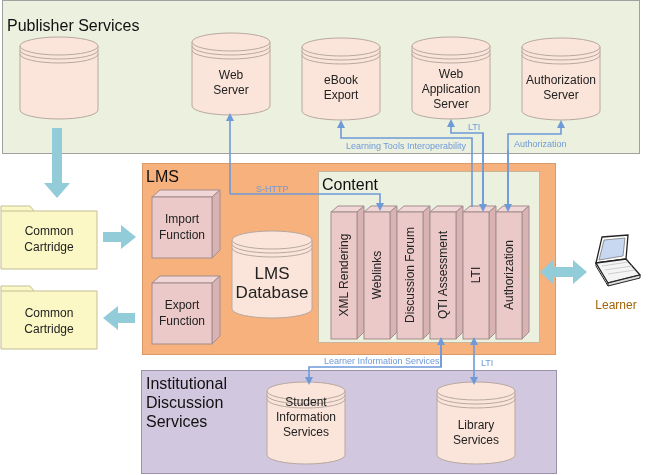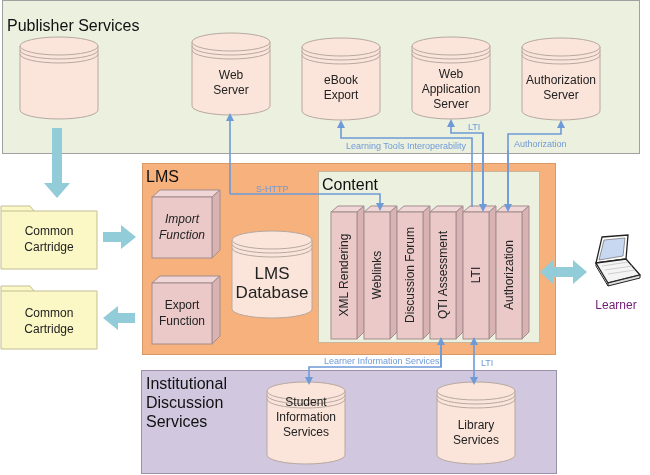--- a/index.html
+++ b/index.html
@@ -80,21 +80,21 @@
     <path d="M1,18 A39,9 0 0 0 79,18" fill="none" stroke="#b8a89f"></path>
   </svg>
   <div class="cyl-label" style="top:36px;">Authorization
 Server</div>
 </div>
 
 <div class="region" style="left:142px; top:163px; width:414px; height:192px; background:#f6b17c; border-color:#d99a6a;">
 </div>
 <div class="region-title" style="left:146px; top:167px;">LMS</div>
 
-<div class="box3d" style="left:151px; top:189px; width:70px; height:70px;font-style:italic;">
+<div class="box3d" style="left:151px; top:189px; width:70px; height:70px;">
   <svg width="70" height="70">
     <polygon points="1,8 9,1 69,1 61,8" fill="#f0d6d6" stroke="#a38d8d"></polygon>
     <polygon points="61,8 69,1 69,61 61,69" fill="#d9b3b3" stroke="#a38d8d"></polygon>
     <rect x="1" y="8" width="60" height="61" fill="#ebc9c9" stroke="#a38d8d"></rect>
   </svg>
   <div class="box-label" style="left:1px; width:60px; top:22px;">Import
 Function</div>
 </div>
 
 <div class="box3d" style="left:151px; top:275px; width:70px; height:70px;">
@@ -223,21 +223,21 @@
 <div class="abs" style="left:586px; top:233px; width:60px; height:80px;">
   <svg width="56" height="60" style="position:absolute; left:2px; top:0;">
     <polygon points="14,4 40,2 38,26 8,30" fill="#ffffff" stroke="#222" stroke-width="1.3"></polygon>
     <polygon points="16,7 37,5 35,23 11,27" fill="#c8d8f0" stroke="#555" stroke-width="0.6"></polygon>
     <polygon points="8,30 38,26 52,42 20,50" fill="#f4f4f4" stroke="#222" stroke-width="1.3"></polygon>
     <polygon points="20,50 52,42 52,45 20,53" fill="#dddddd" stroke="#222" stroke-width="1"></polygon>
     <line x1="8" y1="30" x2="8" y2="33" stroke="#222"></line>
     <line x1="8" y1="33" x2="20" y2="53" stroke="#222" stroke-width="1"></line>
     <path d="M14,33 L40,29 M17,37 L44,33 M20,41 L47,37" stroke="#bbb" stroke-width="0.7"></path>
   </svg>
-  <div style="position:absolute; left:0; top:65px; width:60px; text-align:center; font-size:12px; color:#701a75;">Learner</div>
+  <div style="position:absolute; left:0; top:65px; width:60px; text-align:center; font-size:12px; color:#a16207;">Learner</div>
 </div>
 
 <svg class="overlay" width="650" height="475">
   <defs>
     <marker id="ah" markerWidth="8" markerHeight="8" refX="4" refY="4" orient="auto" markerUnits="userSpaceOnUse">
       <path d="M0,0 L8,4 L0,8 Z" fill="#6f9ad8"></path>
     </marker>
   </defs>
 
   <path d="M52,128 L62,128 L62,183 L70,183 L57,198 L44,183 L52,183 Z" fill="#92ccd8"></path>

